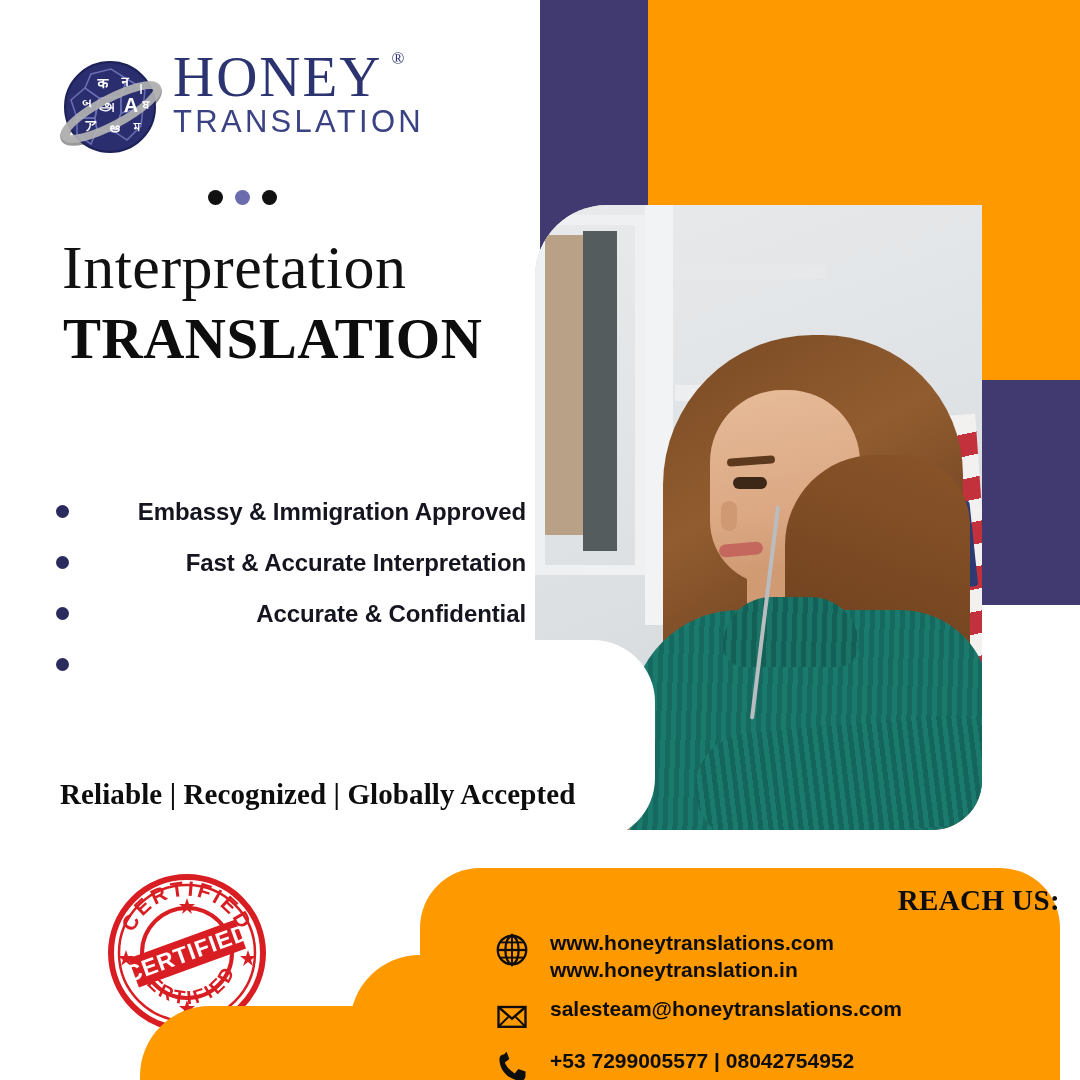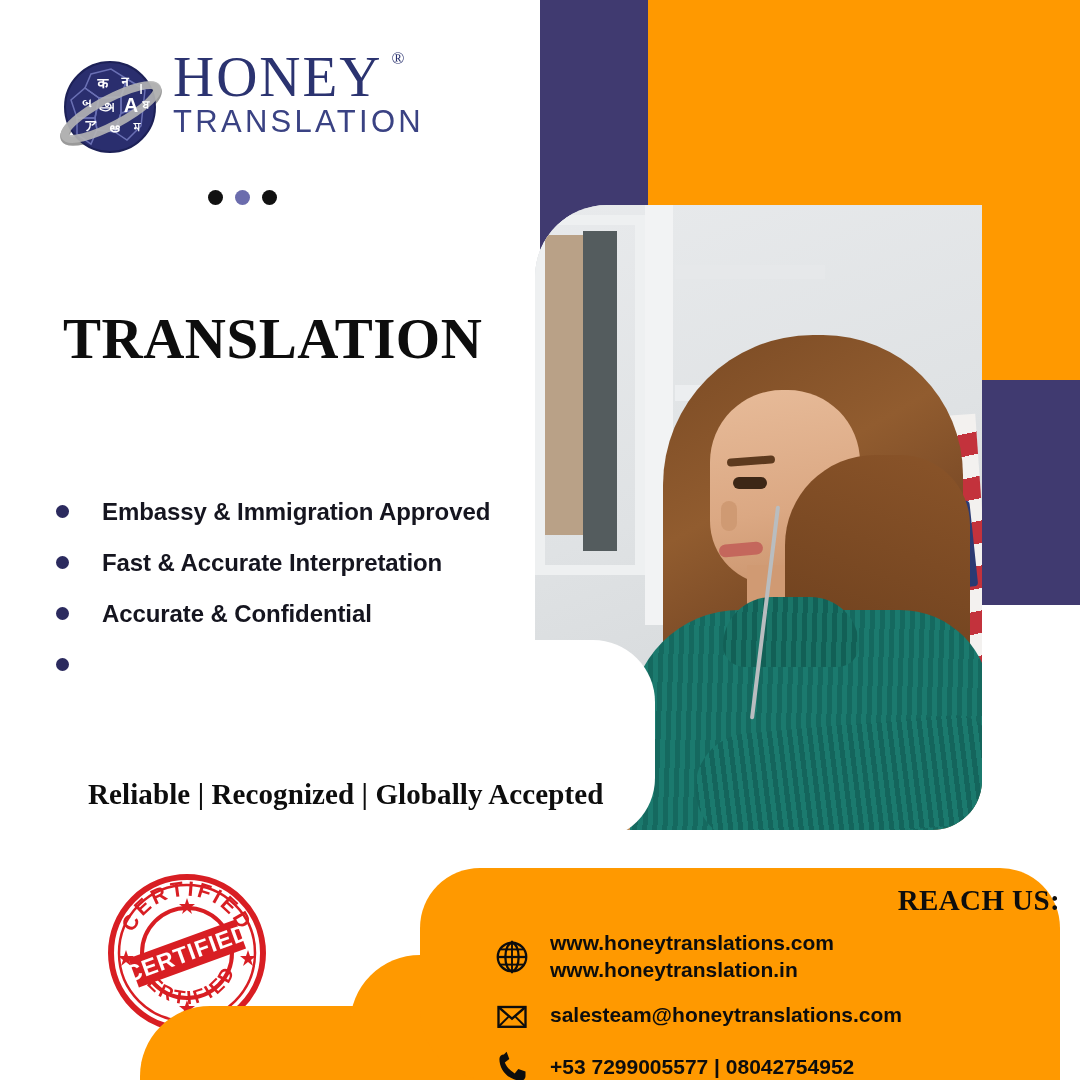--- a/index.html
+++ b/index.html
@@ -150,36 +150,35 @@
     letter-spacing:.5px;
   }
   .h-main{
     position:absolute;left:63px;top:305px;width:470px;
     font-family:"Liberation Serif", serif;font-weight:700;font-size:57px;line-height:1.18;
     color:#0d0d0d;letter-spacing:.5px;
   }
 
   
   .bullets{position:absolute;left:56px;top:495px;width:470px;}
-  .bullet-row{display:flex;align-items:flex-start;margin-bottom:17px;}
+  .bullet-row{display:flex;align-items:flex-start;margin-bottom:17px;justify-content:space-between;}
   .bullet-dot{
     width:13px;height:13px;border-radius:50%;background:#2B2A5E;
     margin-top:10px;margin-right:33px;flex:0 0 auto;
   }
   .bullet-text{
     font-family:"Liberation Sans", sans-serif;font-weight:700;font-size:24px;
     color:#15151f;line-height:1.42;letter-spacing:-.1px;
   }
 
   
   .tagline{
     position:absolute;left:60px;top:778px;
     font-family:"Liberation Serif", serif;font-weight:700;font-size:29px;color:#0d0d0d;
     letter-spacing:.1px;
-    margin-left:28px;
   }
 
   
   .stamp{position:absolute;left:106px;top:872px;width:162px;height:162px;}
 
   
   .band{
     position:absolute;left:140px;top:1006px;width:500px;height:80px;background:#FF9900;
     border-top-left-radius:70px;
   }
@@ -190,21 +189,21 @@
   .contact-card{
     position:absolute;left:420px;top:868px;width:640px;height:212px;background:#FF9900;
     border-radius:60px 60px 0 70px;
   }
   .reach{
     position:absolute;left:0;top:16px;width:100%;text-align:right;
     font-family:"Liberation Serif", serif;font-weight:700;font-size:29px;color:#0d0d0d;
     letter-spacing:.4px;
   }
   .c-rows{position:absolute;left:72px;top:62px;width:560px;}
-  .c-row{display:flex;align-items:center;margin-bottom:12px;}
+  .c-row{display:flex;margin-bottom:12px;}
   .c-ico{width:40px;height:40px;flex:0 0 auto;margin-right:18px;display:flex;align-items:center;justify-content:center;}
   .c-txt{
     font-family:"Liberation Sans", sans-serif;font-weight:700;font-size:21px;color:#0d0d0d;
     line-height:1.28;
   }
 </style>
 </head>
 <body>
 
 <div class="poster">
@@ -282,20 +281,21 @@
       <div class="logo-translation">TRANSLATION</div>
     </div>
   </div>
 
   <div class="dots">
     <span class="dot" style="background:#111111"></span>
     <span class="dot" style="background:#6B6CAD"></span>
     <span class="dot" style="background:#111111"></span>
   </div>
 
+  <div class="h-script">Interpretation</div>
   <div class="h-main">
     <div>TRANSLATION</div>
   </div>
 
   <div class="bullets">
     <div class="bullet-row">
       <span class="bullet-dot"></span>
       <span class="bullet-text">Embassy &amp; Immigration Approved</span>
     </div>
     <div class="bullet-row">

